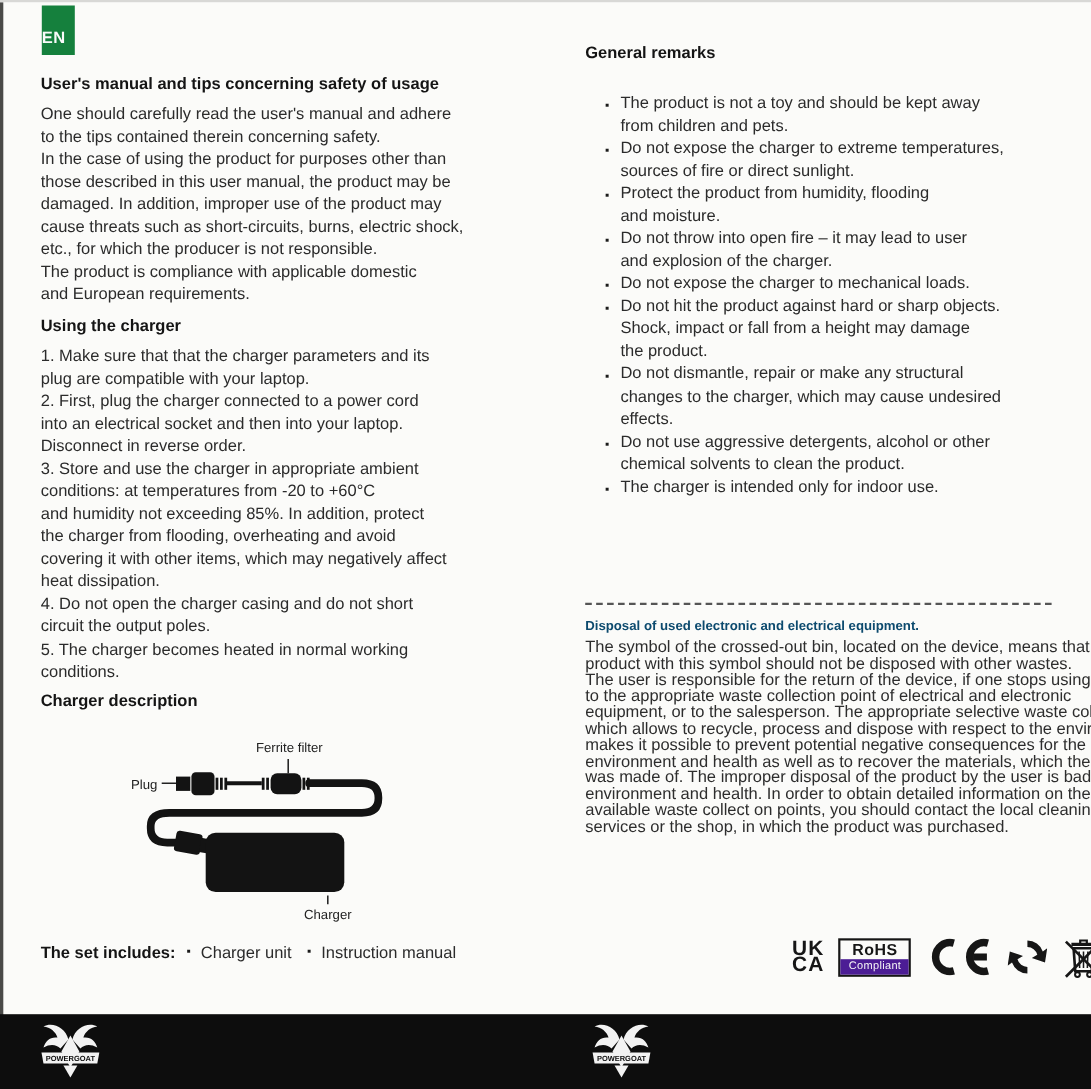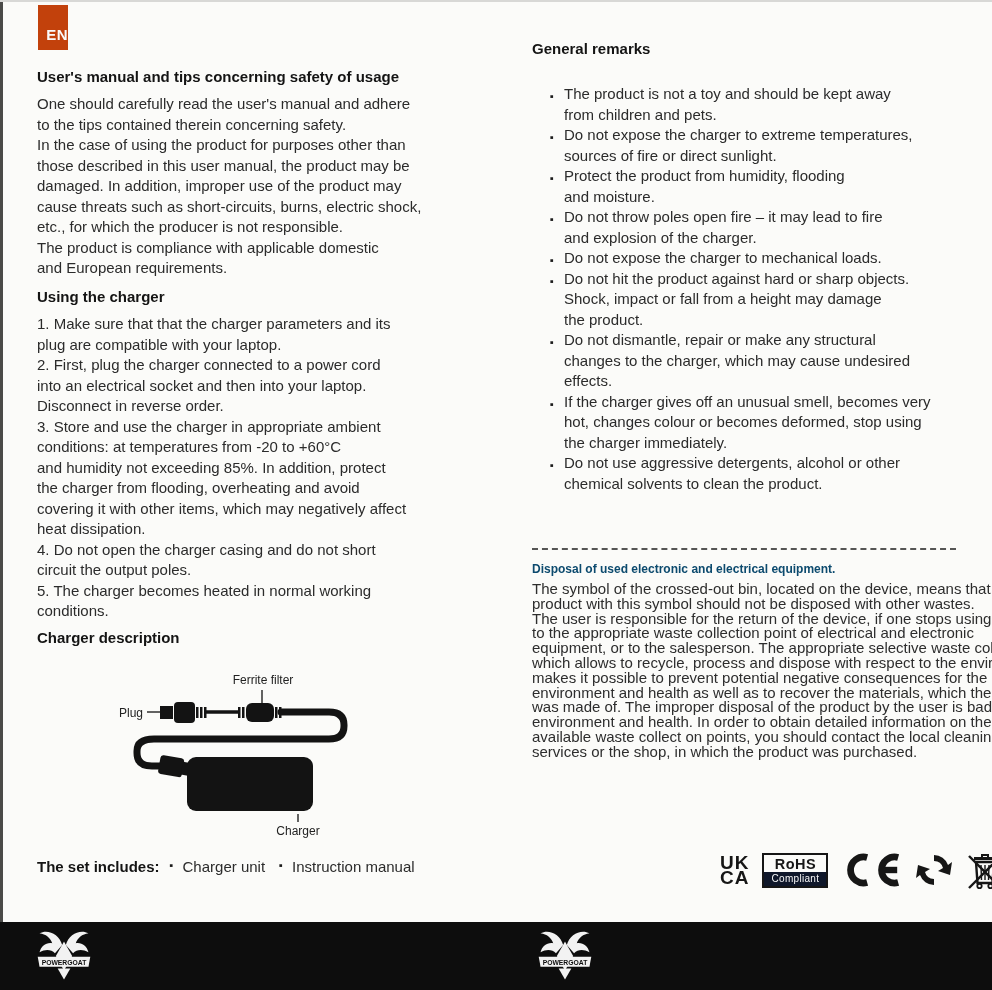--- a/index.html
+++ b/index.html
@@ -1,23 +1,23 @@
 <!DOCTYPE html>
 <html><head>
 <meta charset="utf-8">
 <style>
   html,body{margin:0;padding:0;}
   body{width:992px;height:990px;background:#e8e8e6;font-family:"Liberation Sans",sans-serif;}
   #page{position:relative;width:992px;height:990px;background:#fbfbf9;overflow:hidden;
         color:#262626;border-top:2px solid #d8d8d6;box-sizing:border-box;}
   .left-edge{position:absolute;left:0;top:0;width:3px;height:922px;background:#4a4a48;}
 
-  .en-badge{position:absolute;left:38px;top:3px;width:30px;height:45px;background:#c2410c;
+  .en-badge{position:absolute;left:38px;top:3px;width:30px;height:45px;background:#15803d;
             color:#fafafa;font-weight:bold;font-size:15px;display:flex;align-items:flex-end;
-            justify-content:flex-end;padding-bottom:7px;box-sizing:border-box;letter-spacing:.5px;}
+            justify-content:flex-start;padding-bottom:7px;box-sizing:border-box;letter-spacing:.5px;}
 
   .h{font-weight:bold;color:#141414;font-size:15px;position:absolute;white-space:pre;}
   .body-text{position:absolute;font-size:15px;line-height:20.5px;white-space:pre;color:#2b2b2b;}
 
   
   .lc-title{left:37px;top:66px;}
   .lc-intro{left:37px;top:92px;}
   .lc-using-h{left:37px;top:286px;}
   .lc-steps{left:37px;top:312px;}
   .lc-desc-h{left:37px;top:627px;}
@@ -36,21 +36,21 @@
   .rc-bullets li::before{content:"▪";position:absolute;left:0;top:2px;font-size:11px;color:#1b1b1b;}
   .divider{position:absolute;left:532px;top:546px;width:424px;border-top:2px dashed #555;}
   .disposal-h{position:absolute;left:532px;top:560px;font-size:12px;font-weight:bold;color:#0c4a6e;white-space:pre;}
   .disposal-t{position:absolute;left:532px;top:580px;font-size:15px;line-height:14.8px;white-space:pre;color:#2d2d2d;}
 
   
   .certs{position:absolute;left:720px;top:848px;display:flex;align-items:center;gap:13px;}
   .ukca{font-weight:bold;color:#161616;font-size:19px;line-height:15.5px;letter-spacing:1px;text-align:center;}
   .rohs{border:2.5px solid #161616;text-align:center;width:62px;background:#fbfbf9;}
   .rohs-top{font-weight:bold;font-size:14.5px;color:#161616;padding:1px 0 0;letter-spacing:.5px;}
-  .rohs-bot{background:#0f172a;color:#f7f7f7;font-size:10px;padding:1px 0 2px;letter-spacing:.3px;}
+  .rohs-bot{background:#4c1d95;color:#f7f7f7;font-size:10px;padding:1px 0 2px;letter-spacing:.3px;}
 
   
   .footer{position:absolute;left:0;top:920px;width:992px;height:70px;background:#0d0d0d;}
   .goat-logo{position:absolute;top:4px;width:58px;height:58px;}
   .goat-logo:nth-child(1){left:35px;}
   .goat-logo:nth-child(2){left:536px;}
 </style>
 </head>
 <body>
 
@@ -130,34 +130,32 @@
   </div>
 
   <div class="h rc-heading">General remarks</div>
   <ul class="rc-bullets">
     <li>The product is not a toy and should be kept away
 from children and pets.</li>
   <li>Do not expose the charger to extreme temperatures,
 sources of fire or direct sunlight.</li>
       <li>Protect the product from humidity, flooding
 and moisture.</li>
-      <li>Do not throw poles open fire – it may lead to fire
+      <li>Do not throw into open fire – it may lead to user
 and explosion of the charger.</li>
       <li>Do not expose the charger to mechanical loads.</li>
       <li>Do not hit the product against hard or sharp objects.
 Shock, impact or fall from a height may damage
 the product.</li>
       <li>Do not dismantle, repair or make any structural
 changes to the charger, which may cause undesired
 effects.</li>
-      <li>If the charger gives off an unusual smell, becomes very
-hot, changes colour or becomes deformed, stop using
-the charger immediately.</li>
       <li>Do not use aggressive detergents, alcohol or other
 chemical solvents to clean the product.</li>
+      <li>The charger is intended only for indoor use.</li>
     </ul>
 
   <div class="divider"></div>
   <div class="disposal-h">Disposal of used electronic and electrical equipment.</div>
   <div class="disposal-t">The symbol of the crossed-out bin, located on the device, means that the
 product with this symbol should not be disposed with other wastes.
 The user is responsible for the return of the device, if one stops using it,
 to the appropriate waste collection point of electrical and electronic
 equipment, or to the salesperson. The appropriate selective waste collect on,
 which allows to recycle, process and dispose with respect to the environment,

